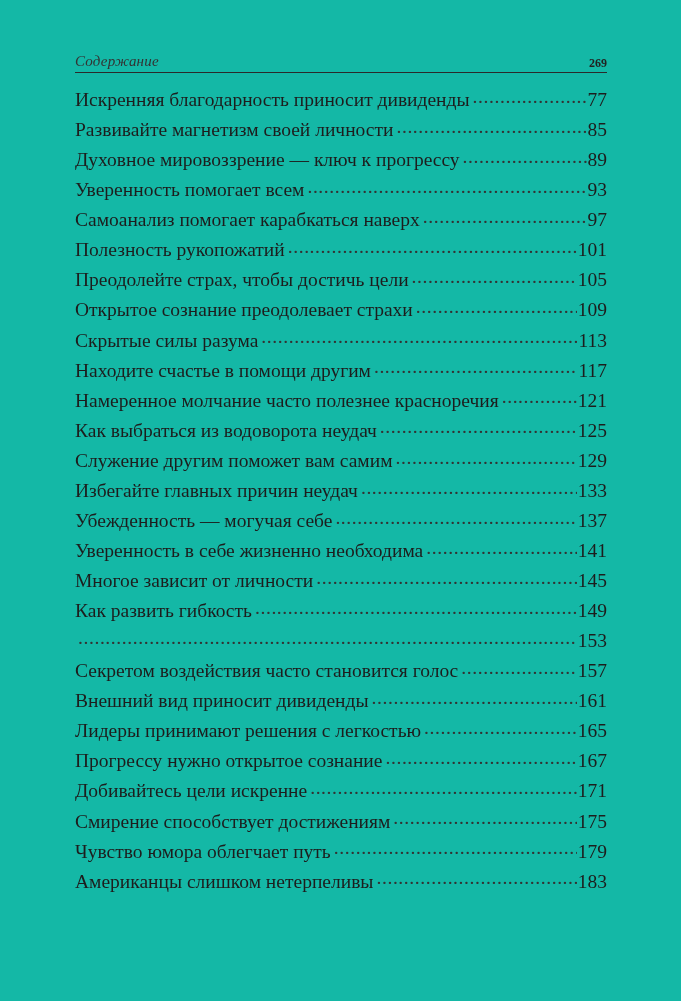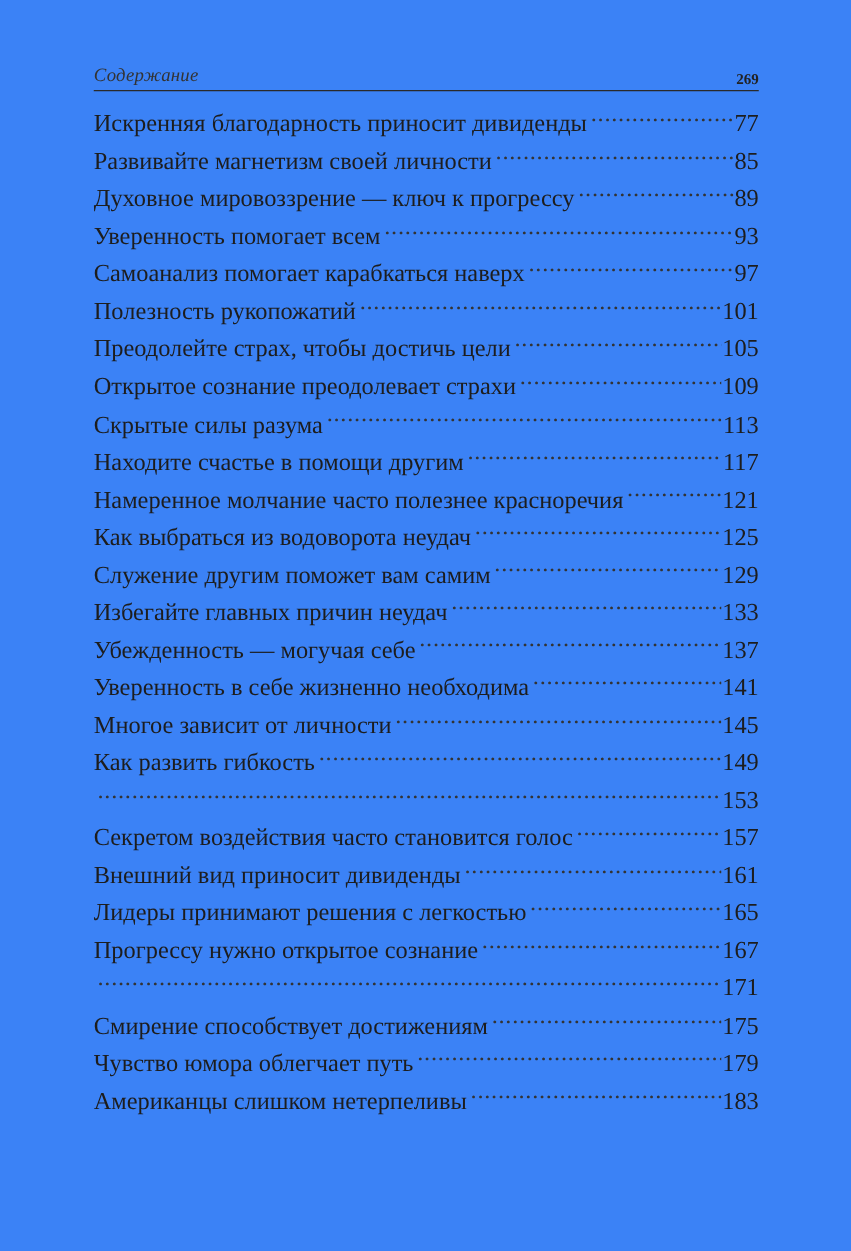--- a/index.html
+++ b/index.html
@@ -12,21 +12,21 @@
     height: 1001px;
     position: relative;
     overflow: hidden;
     font-family: "Liberation Serif", "DejaVu Serif", serif;
     color: #1a1a1a;
   }
   .page {
     position: absolute;
     left: 0; top: 0;
     width: 681px; height: 1001px;
-    background: #3b82f6;
+    background: #14b8a6;
   }
   .running-head {
     position: absolute;
     left: 75px;
     top: 52px;
     width: 532px;
     height: 20px;
     border-bottom: 1.6px solid #2a2a2a;
   }
   .running-head .section {
@@ -50,21 +50,21 @@
     position: absolute;
     left: 75px;
     top: 85px;
     width: 532px;
     margin: 0;
     padding: 0;
     list-style: none;
   }
   .toc-row {
     display: flex;
-    align-items: flex-start;
+    align-items: center;
     height: 30.07px;
     font-size: 19.5px;
     line-height: 30px;
     color: #1d1d1d;
     white-space: nowrap;
   }
   .toc-title {
     flex: 0 0 auto;
   }
   .toc-leader {
@@ -208,20 +208,21 @@
         <span class="toc-title">Лидеры принимают решения с легкостью</span>
         <span class="toc-leader"></span>
         <span class="toc-page">165</span>
       </li>
       <li class="toc-row">
         <span class="toc-title">Прогрессу нужно открытое сознание</span>
         <span class="toc-leader"></span>
         <span class="toc-page">167</span>
       </li>
       <li class="toc-row">
+        <span class="toc-title">Добивайтесь цели искренне</span>
         <span class="toc-leader"></span>
         <span class="toc-page">171</span>
       </li>
       <li class="toc-row">
         <span class="toc-title">Смирение способствует достижениям</span>
         <span class="toc-leader"></span>
         <span class="toc-page">175</span>
       </li>
       <li class="toc-row">
         <span class="toc-title">Чувство юмора облегчает путь</span>

